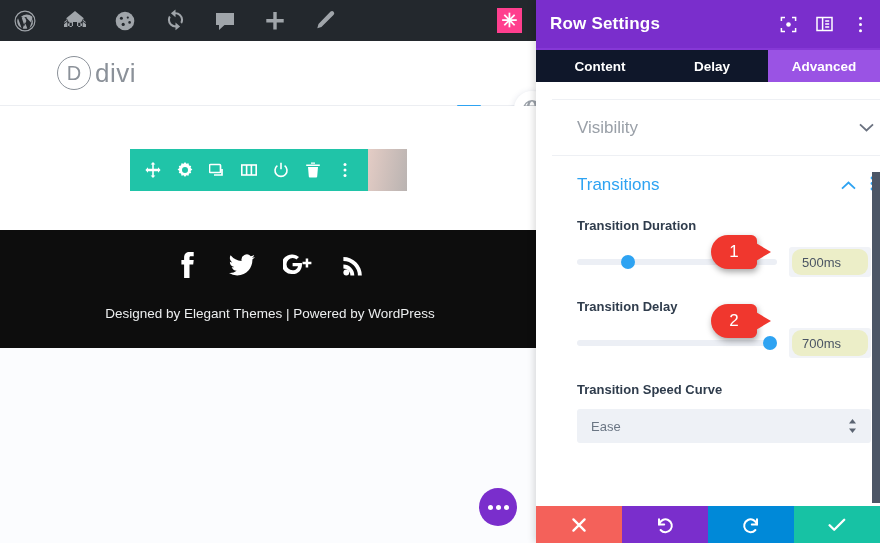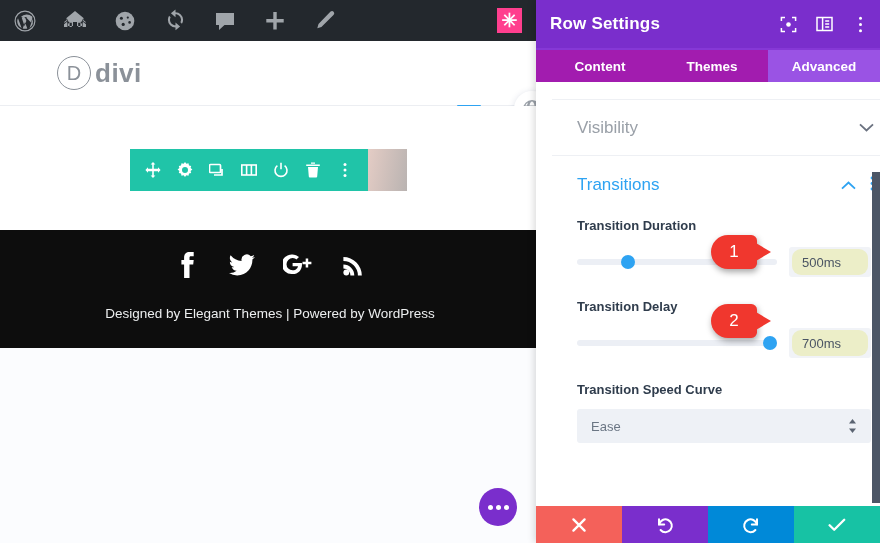--- a/index.html
+++ b/index.html
@@ -28,21 +28,21 @@
 
   
   .site-header { position: absolute; left: 0; top: 41px; width: 540px; height: 65px;
                  background: #fff; border-bottom: 1px solid #eceef2; }
   .divi-logo { position: absolute; left: 57px; top: 15px; display: flex;
                align-items: center; gap: 4px; color: #8b9199; }
   .divi-logo .d-circle { width: 34px; height: 34px; border: 1.6px solid #8b9199;
                border-radius: 50%; display: flex; align-items: center;
                justify-content: center; font-size: 20px; font-weight: 400;
                font-family: "Liberation Sans", sans-serif; letter-spacing: 0; }
-  .divi-logo .d-word { font-size: 26px; font-weight: 700; letter-spacing: .5px;
+  .divi-logo .d-word { font-size: 26px; font-weight: 400; letter-spacing: .5px;
                color: #8b9199; text-align: center; }
   .burger { position: absolute; left: 457px; top: 64px; width: 24px; }
   .burger span { display: block; height: 3px; background: #2ea3f2;
                margin-bottom: 4px; border-radius: 1px; }
   .globe-btn { position: absolute; left: 514px; top: 50px; width: 36px; height: 36px;
                border-radius: 50%; background: #fff;
                box-shadow: 0 1px 6px rgba(60,80,120,.18);
                display: flex; align-items: center; justify-content: center;
                color: #9aa0a8; }
 
@@ -90,21 +90,21 @@
             display: flex; align-items: center; gap: 16px; }
   .ph-ico { color: #fff; display: flex; align-items: center; justify-content: center;
             width: 20px; height: 20px; }
 
   .ghost-row { position: absolute; left: 0; top: 48px; width: 344px; height: 14px;
             background: #8638d6; overflow: hidden; }
   .ghost-txt { position: absolute; left: 24px; top: -13px; font-size: 14px;
             font-weight: 700; color: #a367e0; white-space: nowrap; }
 
   .p-tabs { position: absolute; left: 0; top: 50px; width: 344px; height: 32px;
-            background: #a21caf; display: flex; padding-left: 8px; }
+            background: #0f172a; display: flex; padding-left: 8px; }
   .p-tab { flex: 1; display: flex; align-items: center; justify-content: center;
             color: #fff; font-size: 13.5px; font-weight: 700; height: 32px; }
   .p-tab.active { background: #9a53e4; }
 
   .p-scroll { position: absolute; left: 16px; top: 82px; width: 344px; height: 408px;
             background: #fff; overflow: hidden; }
 
   .sec-ghost { height: 18px; border-bottom: 1px solid #eef0f4; }
   .sec-head { height: 56px; display: flex; align-items: center;
             padding: 0 22px 0 25px; border-bottom: 1px solid #eef0f4;
@@ -346,21 +346,21 @@
         </span>
       </div>
     </div>
 
     <div class="ghost-row">
       <span class="ghost-txt">Custom CSS</span>
     </div>
 
     <div class="p-tabs">
       <div class="p-tab">Content</div>
-      <div class="p-tab">Themes</div>
+      <div class="p-tab">Delay</div>
       <div class="p-tab active">Advanced</div>
     </div>
 
     <div class="p-scroll">
 
       <div class="sec-ghost"></div>
 
       <div class="sec-head">
         <span class="sec-title">Visibility</span>
         <span class="sec-right">

